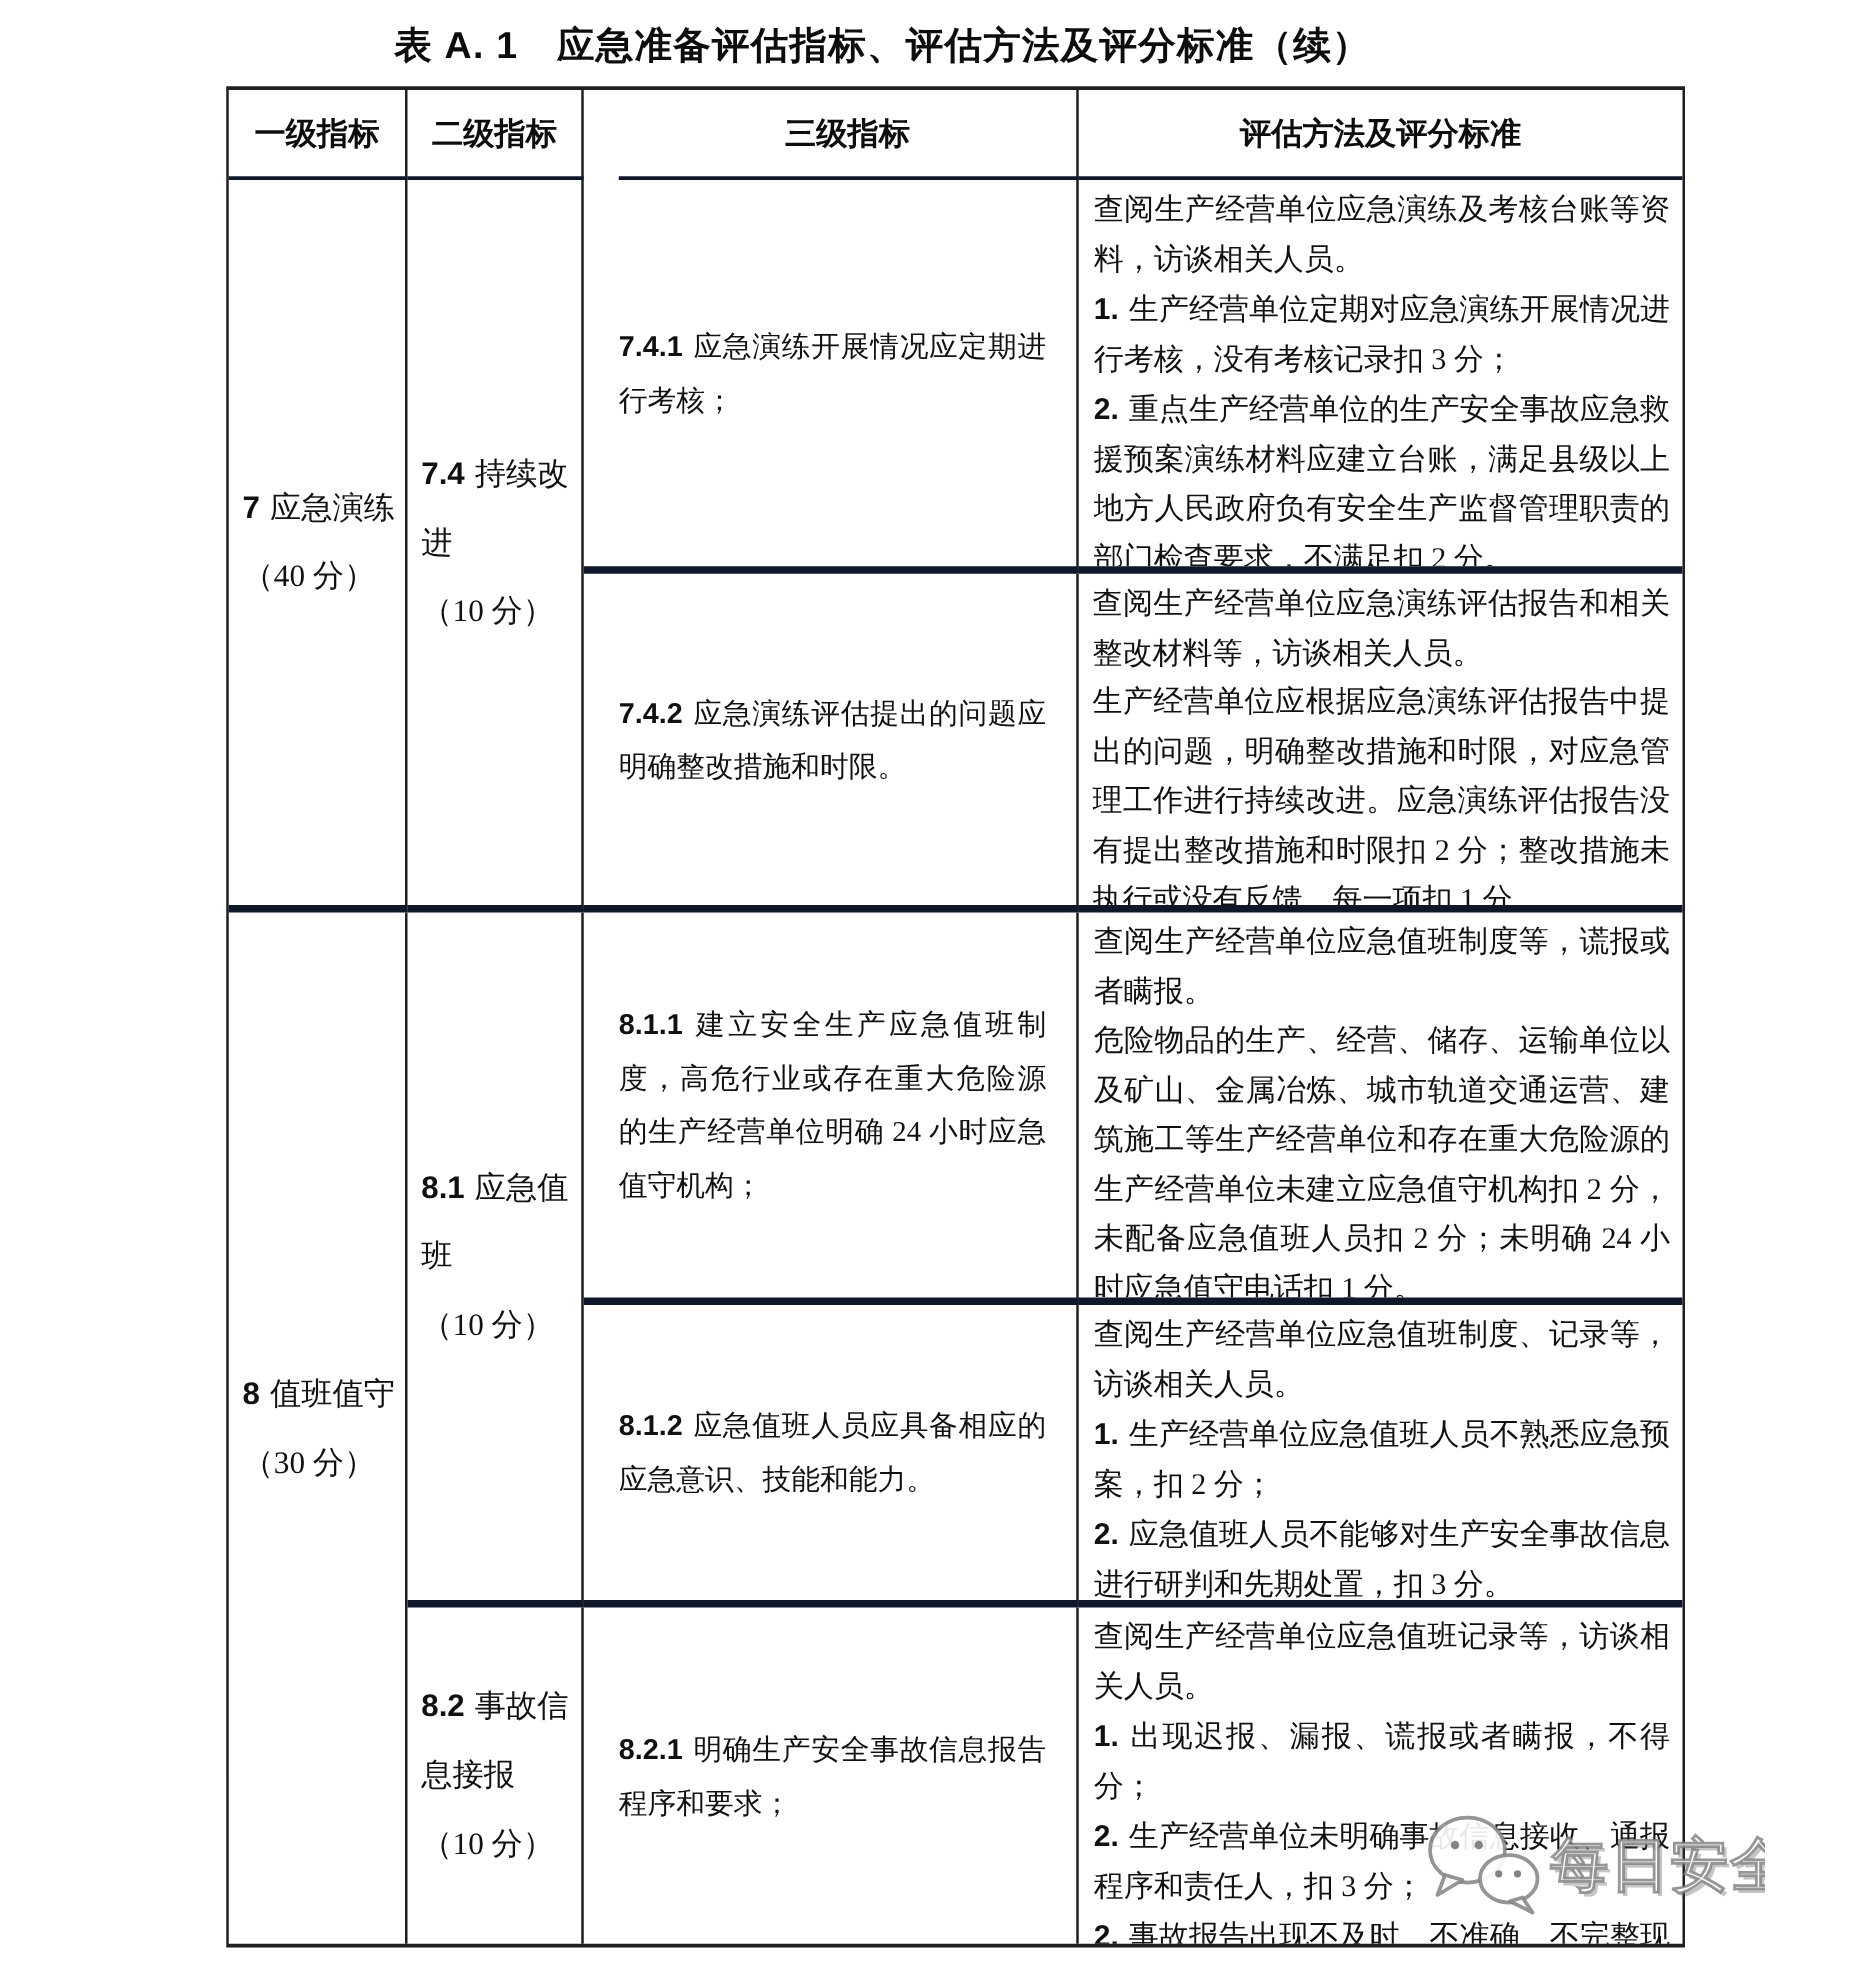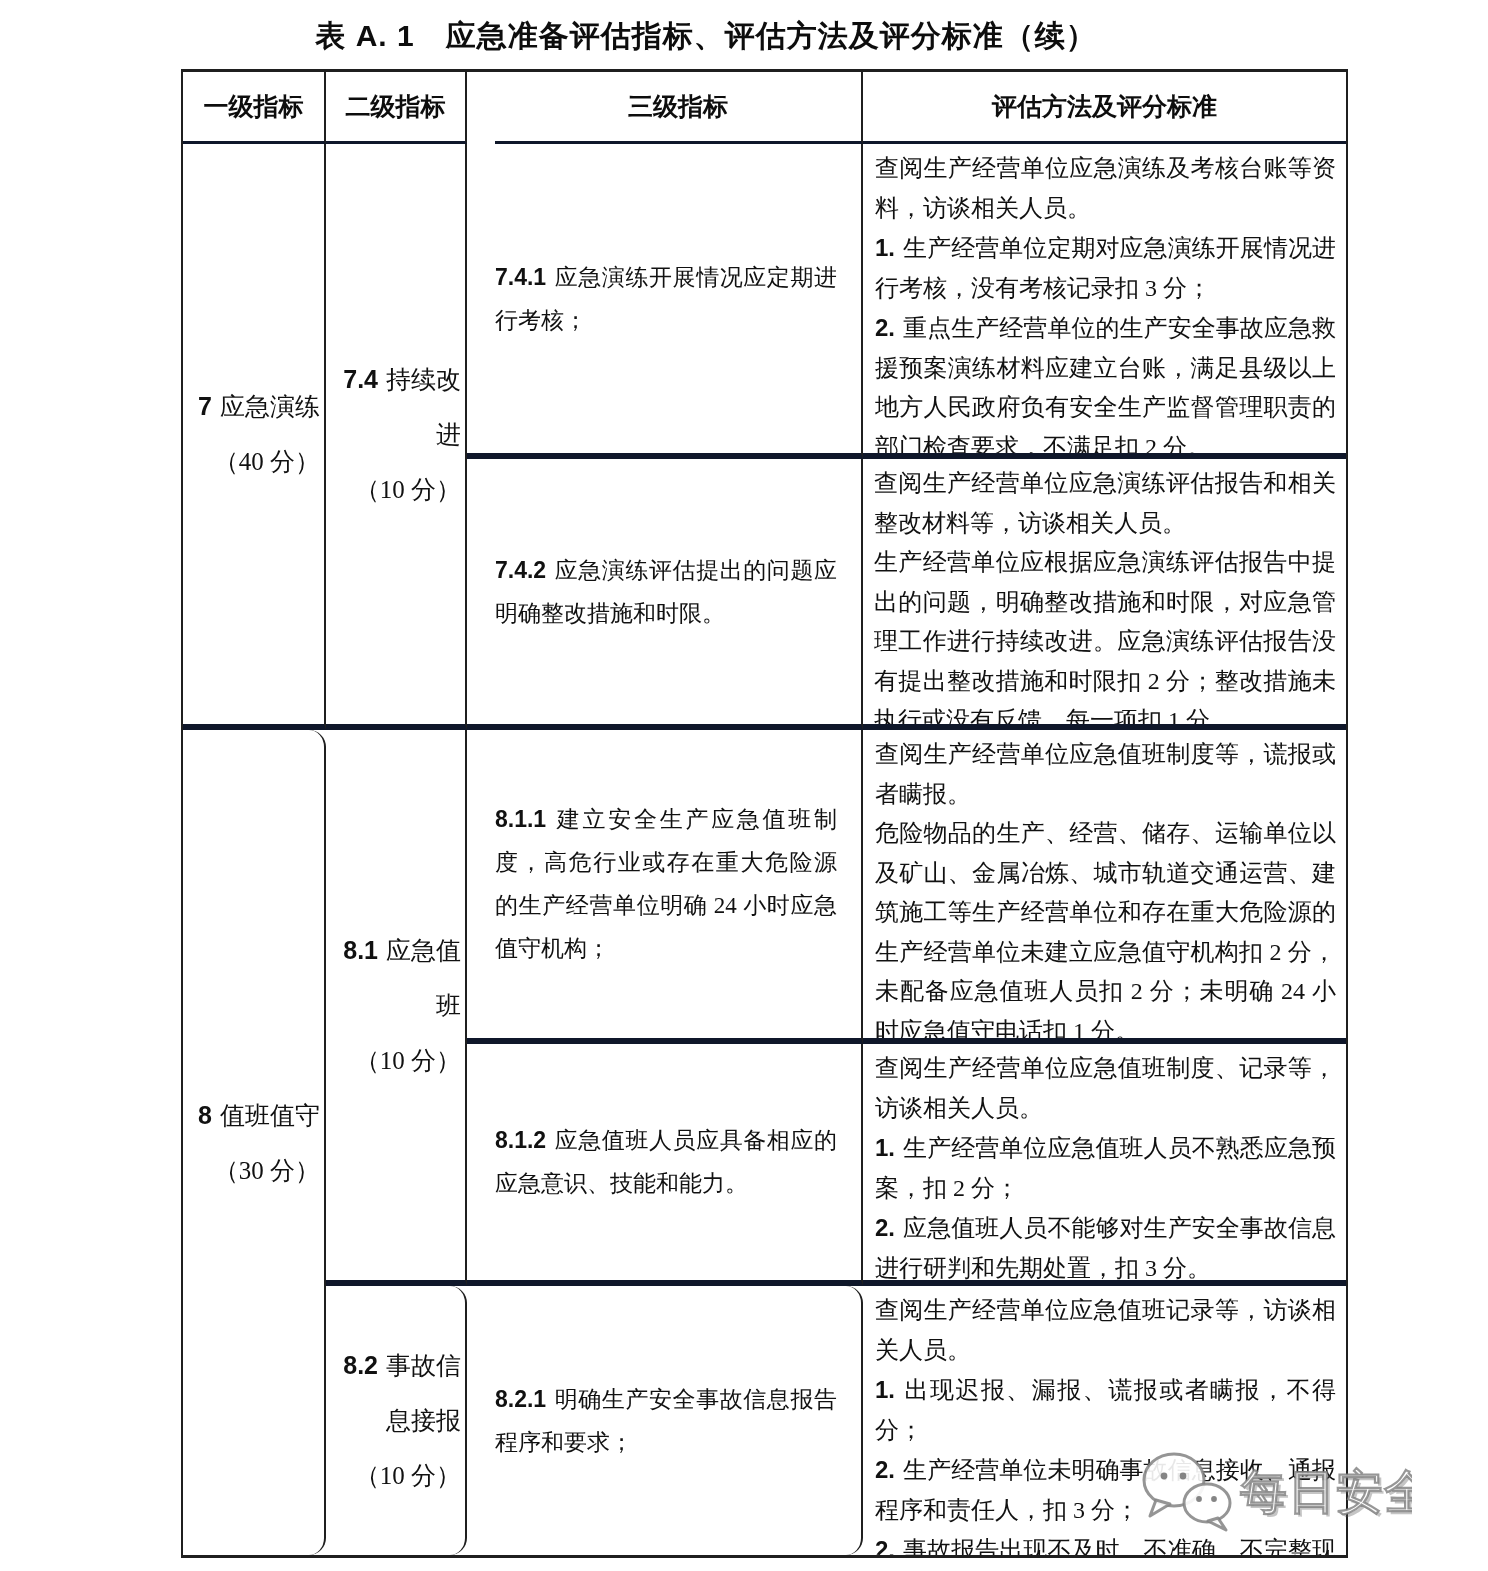--- a/index.html
+++ b/index.html
@@ -38,41 +38,40 @@
     background:#ffffff;
     box-sizing:content-box;
   }
   .cell{
     border-right:2px solid #1f1f1f;
     border-bottom:6px solid #0f172a;
     box-sizing:border-box;
     overflow:hidden;
   }
   .lastcol{border-right:none;}
-  .lastrow{border-bottom:none;border-radius:17px;}
+  .lastrow{border-bottom:none;}
   .head{
     display:flex;
     align-items:center;
     justify-content:center;
     font-family:"Liberation Sans","DejaVu Sans",sans-serif;
     font-weight:bold;
     font-size:25px;
     border-bottom-width:3px;
     color:#0d0d0d;
   }
   
   .lv{
     display:flex;
     flex-direction:column;
     justify-content:center;
     font-size:25px;
     line-height:55px;
     padding-left:11px;
     padding-right:4px;
-    text-align:right;
   }
   .lv .ln{white-space:nowrap;}
   
   .t3{
     display:flex;
     flex-direction:column;
     justify-content:center;
     font-size:23px;
     line-height:43px;
     padding:0 8px 0 12px;

